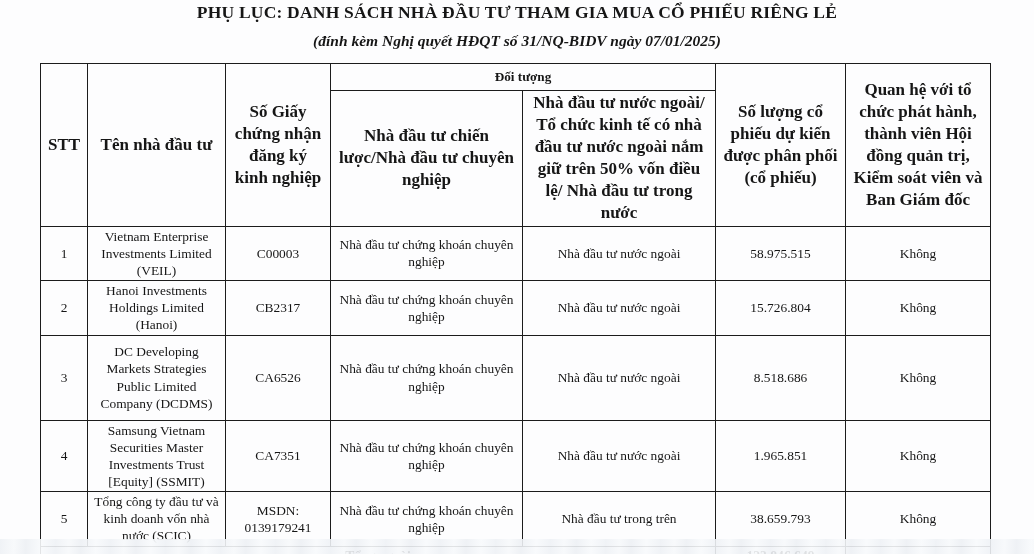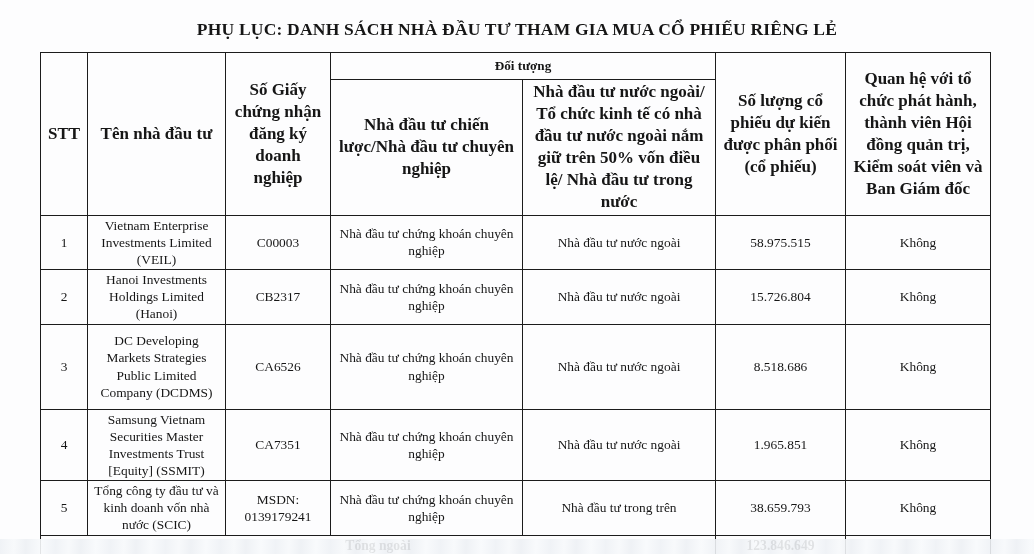--- a/index.html
+++ b/index.html
@@ -6,21 +6,20 @@
   html, body {
     width: 1034px; height: 554px;
     overflow: hidden;
     background: #fdfdfe;
     font-family: "Liberation Serif", "DejaVu Serif", serif;
     color: #161616;
   }
   .doc {
     position: relative;
     width: 1034px; height: 554px;
-    padding-top: 17px;
   }
   .title {
     text-align: center;
     font-weight: bold;
     font-size: 17.5px;
     letter-spacing: 0.2px;
     line-height: 24px;
   }
   .subtitle {
     text-align: center;
@@ -78,36 +77,37 @@
     );
     opacity: 0.9;
   }
 </style>
 </head>
 <body>
 
 <div class="doc">
 
   <div class="title">PHỤ LỤC: DANH SÁCH NHÀ ĐẦU TƯ THAM GIA MUA CỔ PHIẾU RIÊNG LẺ</div>
+  <div class="subtitle">(đính kèm Nghị quyết HĐQT số 31/NQ-BIDV ngày 07/01/2025)</div>
 
   <table class="inv">
     <colgroup>
       <col style="width:47px">
       <col style="width:138px">
       <col style="width:105px">
       <col style="width:192px">
       <col style="width:193px">
       <col style="width:130px">
       <col style="width:145px">
     </colgroup>
     <thead>
       <tr class="group-header">
         <th rowspan="2">STT</th>
         <th rowspan="2">Tên nhà đầu tư</th>
-        <th rowspan="2">Số Giấy chứng nhận đăng ký doanh nghiệp</th>
+        <th rowspan="2">Số Giấy chứng nhận đăng ký kinh nghiệp</th>
         <th colspan="2" class="group">Đối tượng</th>
         <th rowspan="2">Số lượng cổ phiếu dự kiến được phân phối (cổ phiếu)</th>
         <th rowspan="2">Quan hệ với tổ chức phát hành, thành viên Hội đồng quản trị, Kiểm soát viên và Ban Giám đốc</th>
       </tr>
       <tr class="sub-header">
         <th>Nhà đầu tư chiến lược/Nhà đầu tư chuyên nghiệp</th>
         <th>Nhà đầu tư nước ngoài/ Tổ chức kinh tế có nhà đầu tư nước ngoài nắm giữ trên 50% vốn điều lệ/ Nhà đầu tư trong nước</th>
       </tr>
     </thead>
     <tbody>

